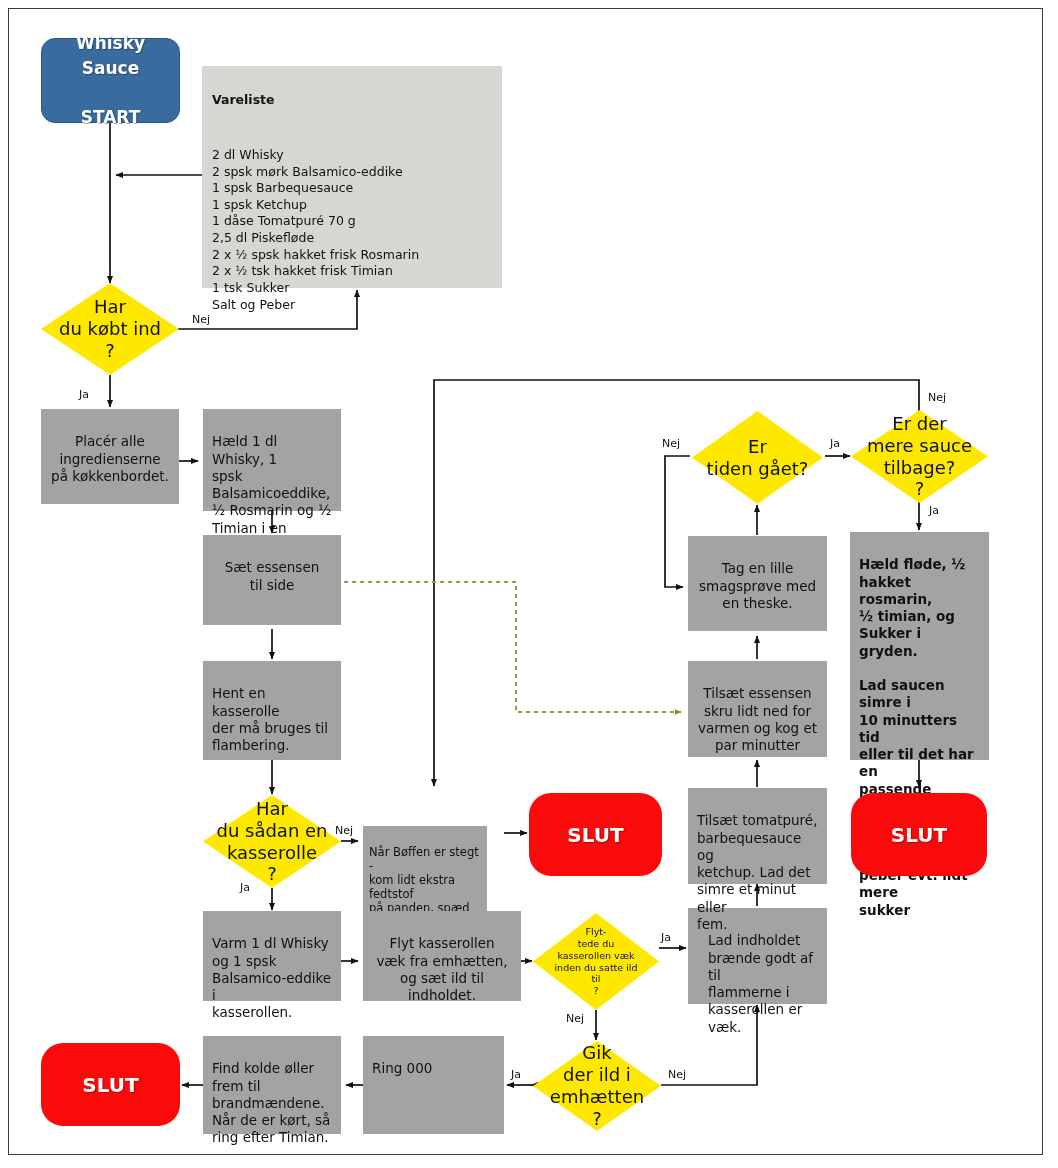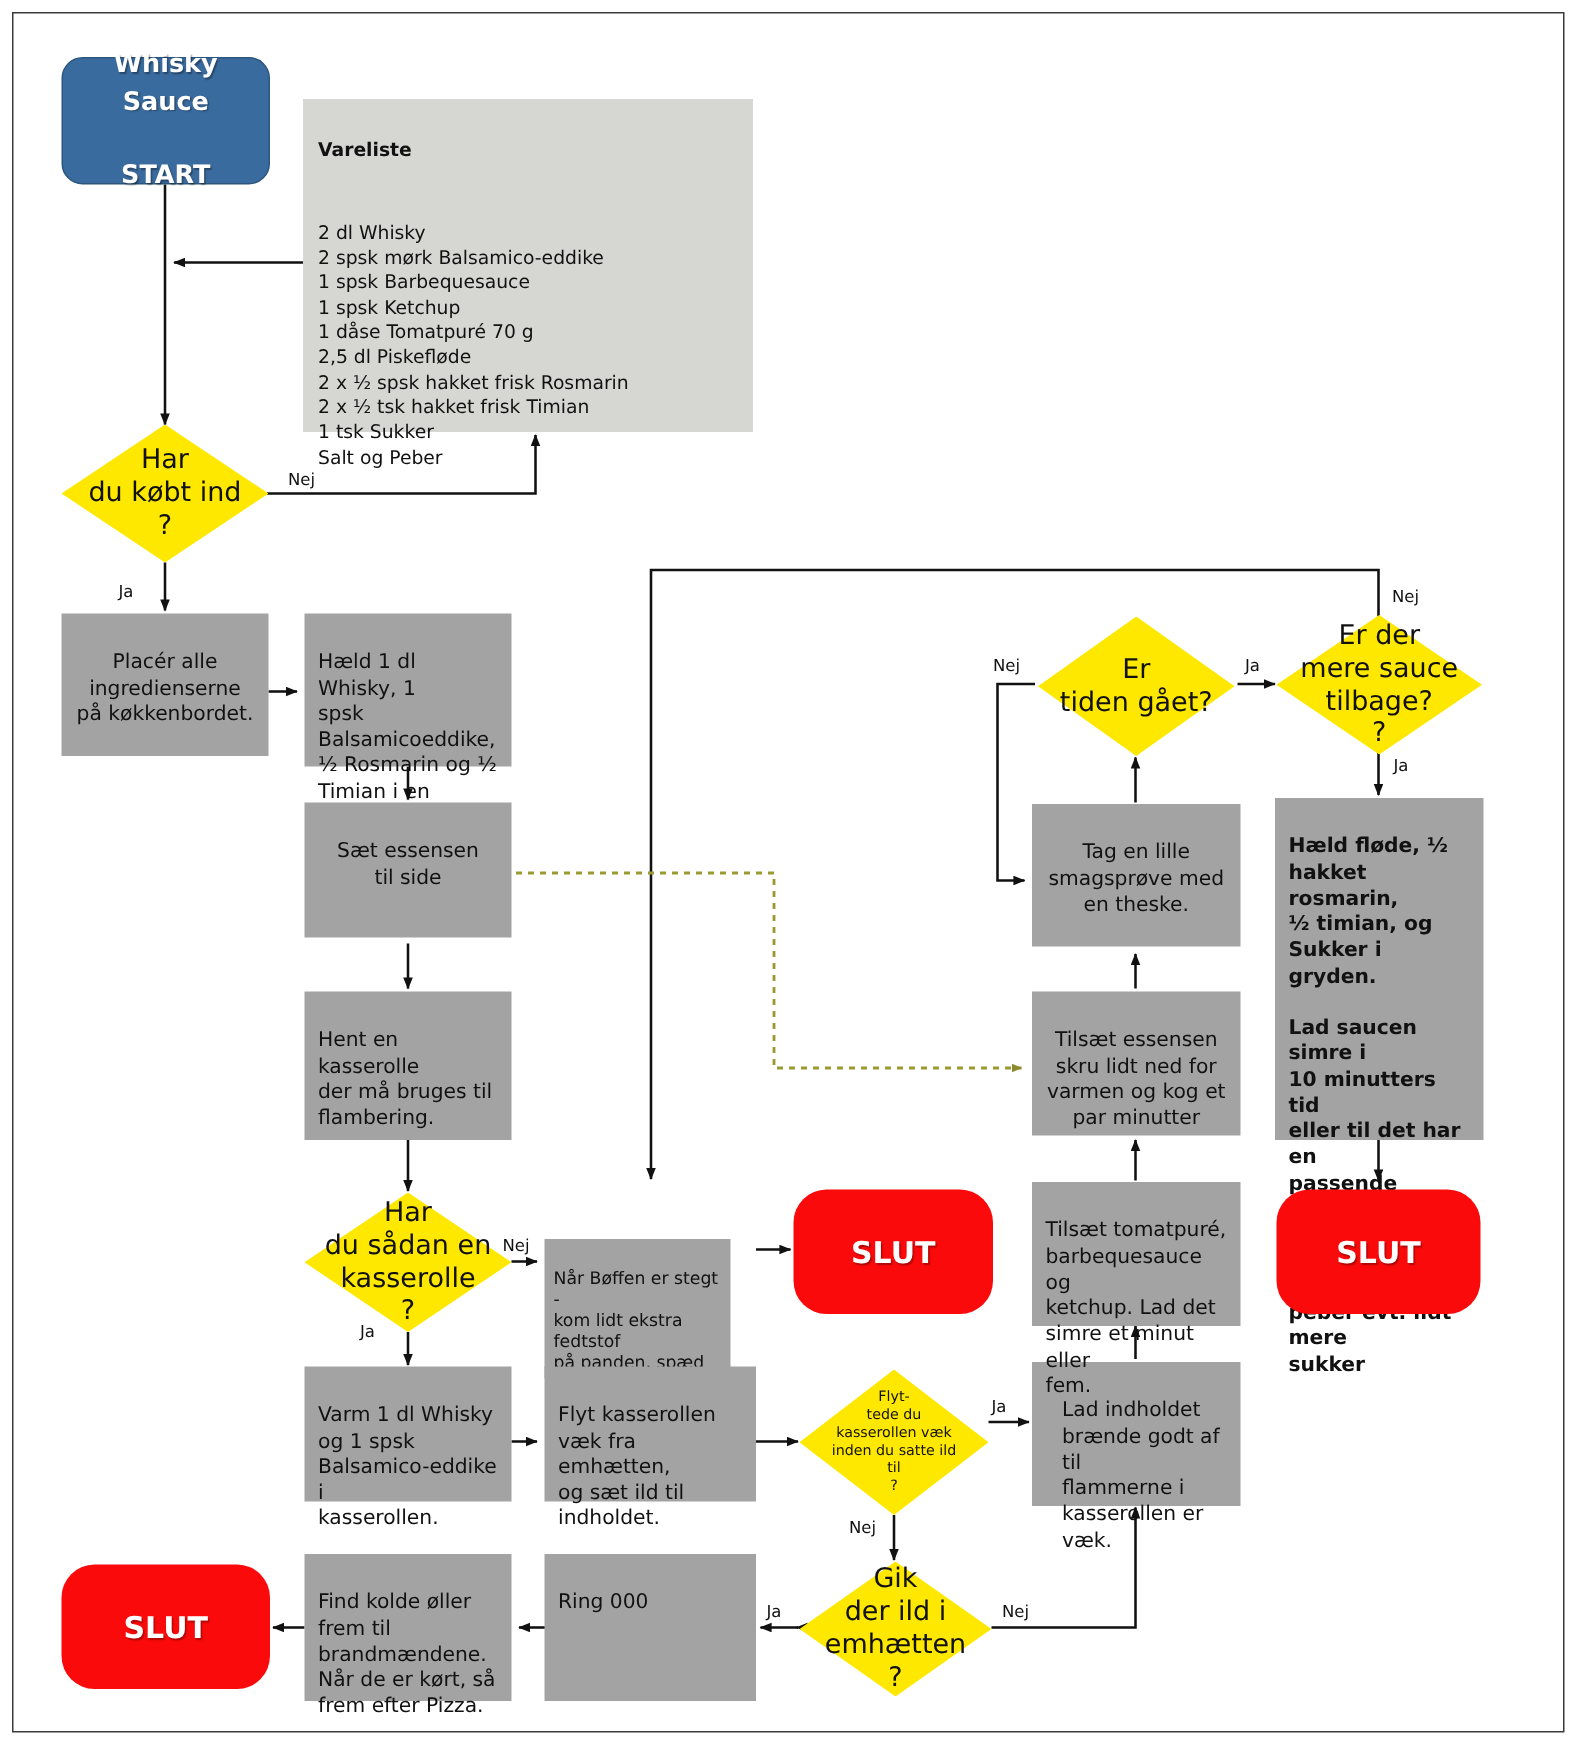--- a/index.html
+++ b/index.html
@@ -291,21 +291,21 @@
     <span>SLUT</span>
   </div>
 
   <div class="node process" style="left:203px; top:911px; width:138px; height:90px;">
     <span>Varm  1 dl Whisky
 og  1  spsk
 Balsamico-eddike i
 kasserollen.</span>
   </div>
 
-  <div class="node process" style="left:363px; top:911px; width:141px; height:90px;">
+  <div class="node process" style="left:363px; top:911px; width:158px; height:90px;text-align:center;">
     <span>Flyt  kasserollen
 væk fra emhætten,
 og  sæt  ild  til
 indholdet.</span>
   </div>
 
   <div class="decision" style="left:533px; top:913px; width:126px; height:97px;">
     <div class="dshape"></div>
     <div class="dtext tiny">Flyt-
 tede  du
@@ -329,21 +329,21 @@
 
   <div class="node process" style="left:363px; top:1036px; width:141px; height:98px;">
     <span>Ring 000</span>
   </div>
 
   <div class="node process" style="left:203px; top:1036px; width:138px; height:98px;">
     <span>Find  kolde  øller
 frem  til
 brandmændene.
 Når de er kørt, så
-frem efter Pizza.</span>
+ring efter Timian.</span>
   </div>
 
   <div class="node endnode" style="left:41px; top:1043px; width:139px; height:83px;">
     <span>SLUT</span>
   </div>
 
   <div class="node process" style="left:688px; top:908px; width:139px; height:96px;padding-left:20px;">
     <span>Lad  indholdet
 brænde godt af til
 flammerne  i

